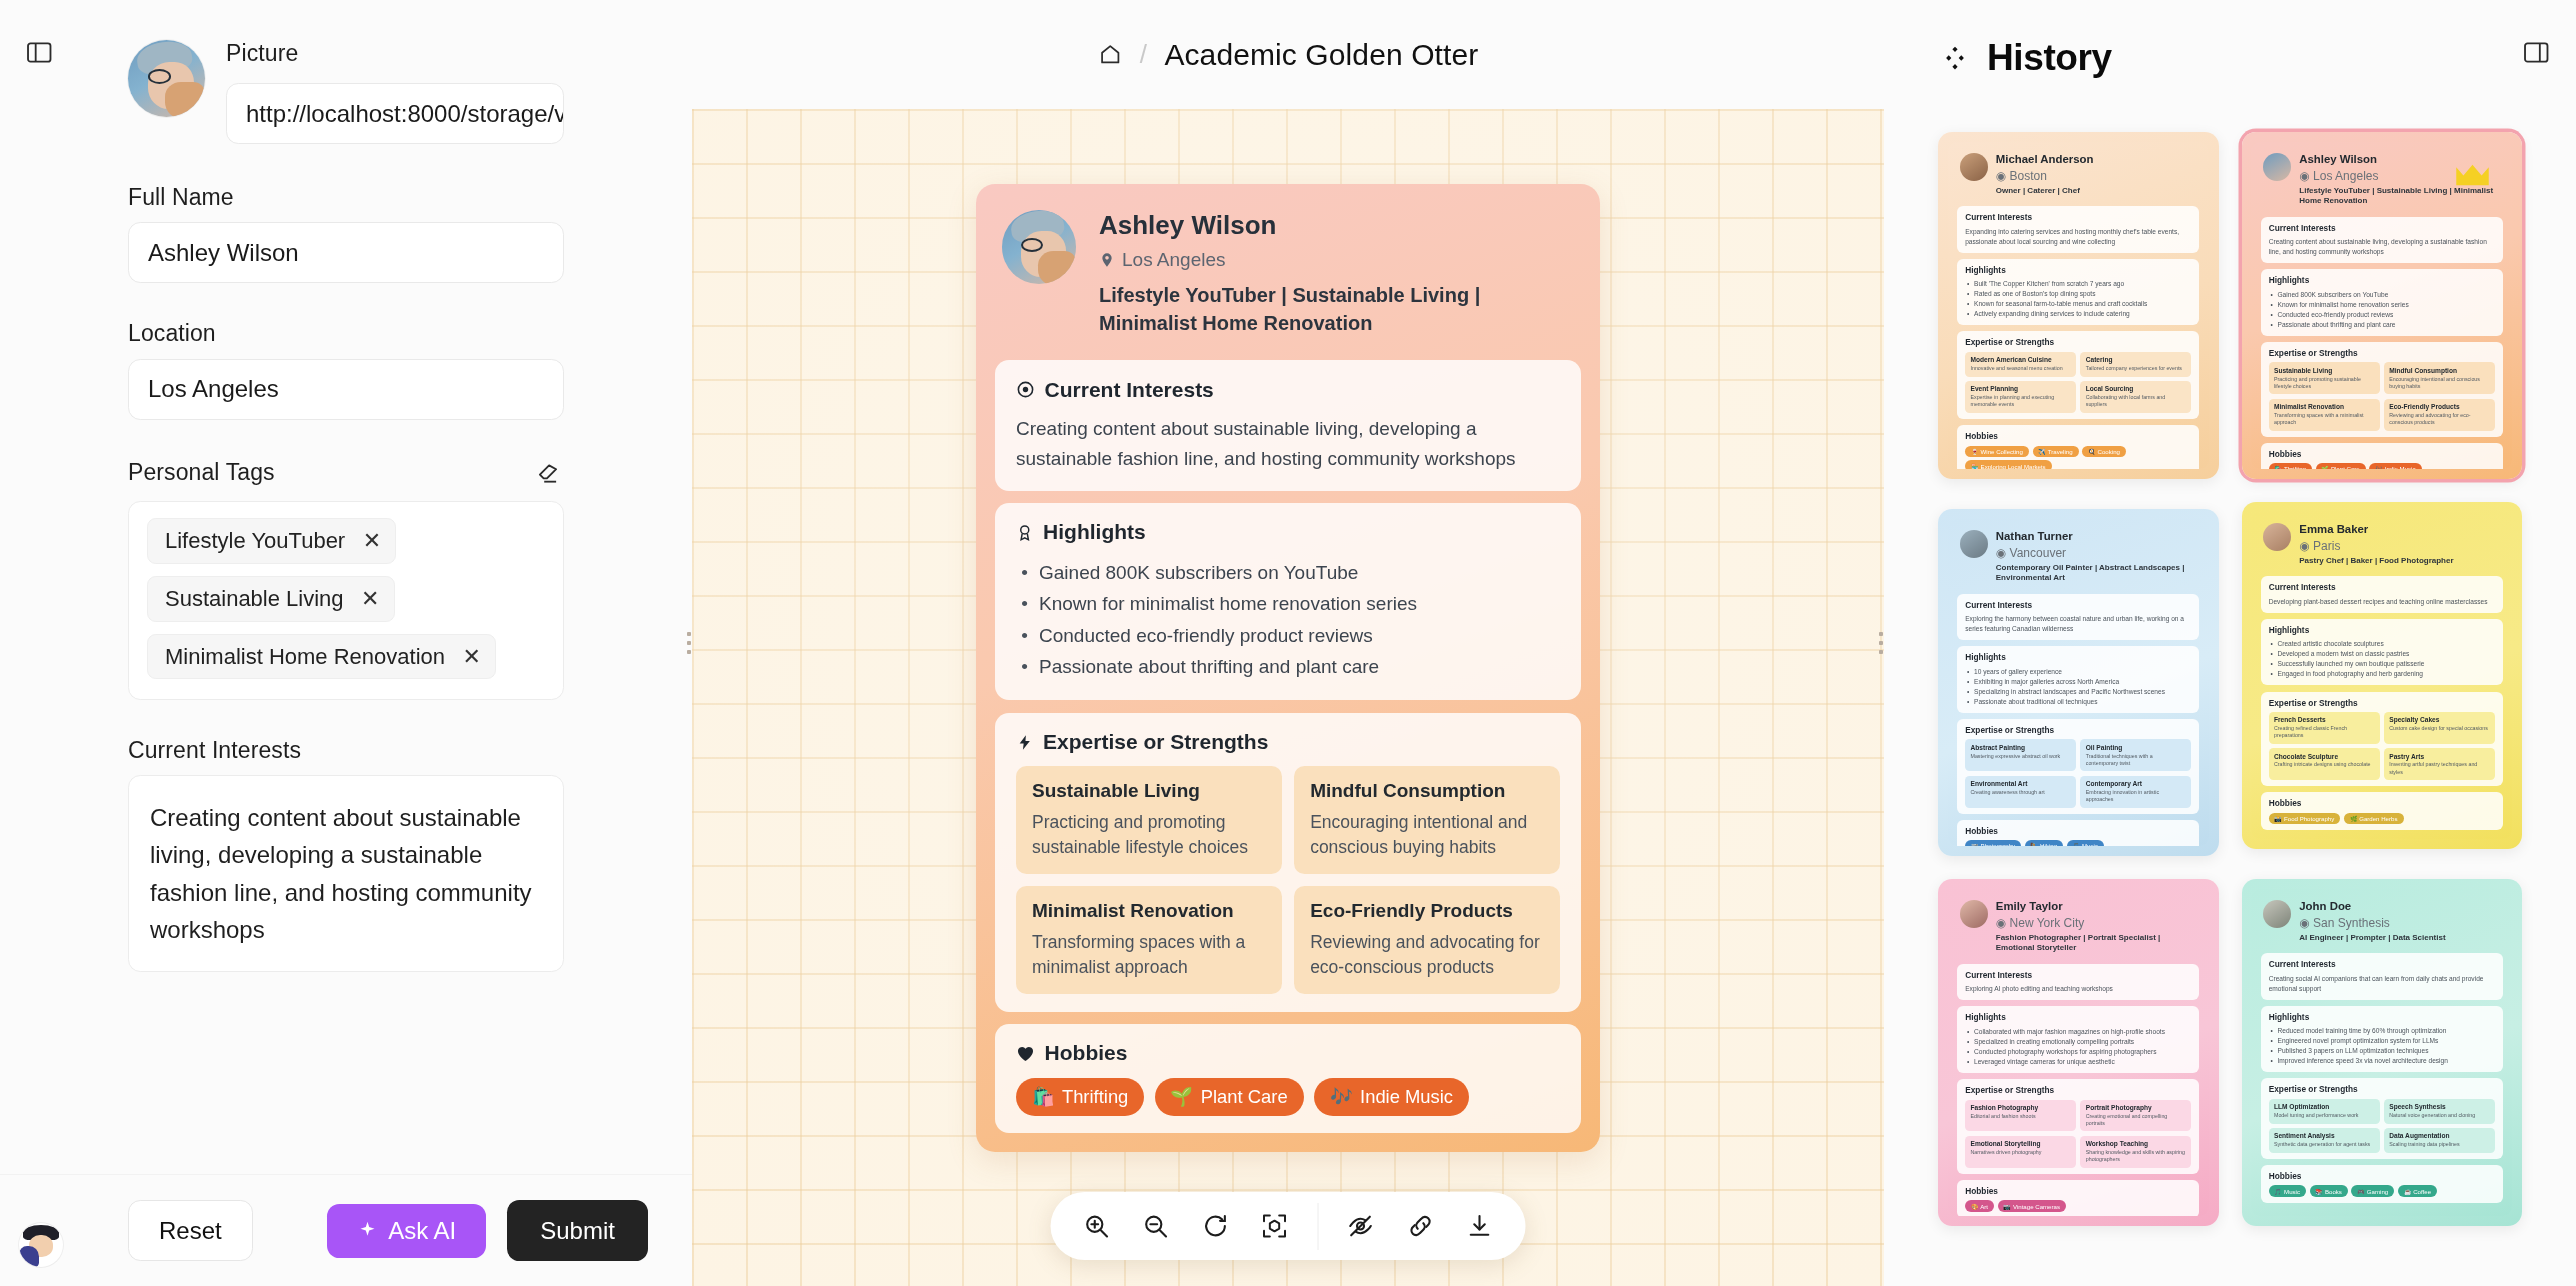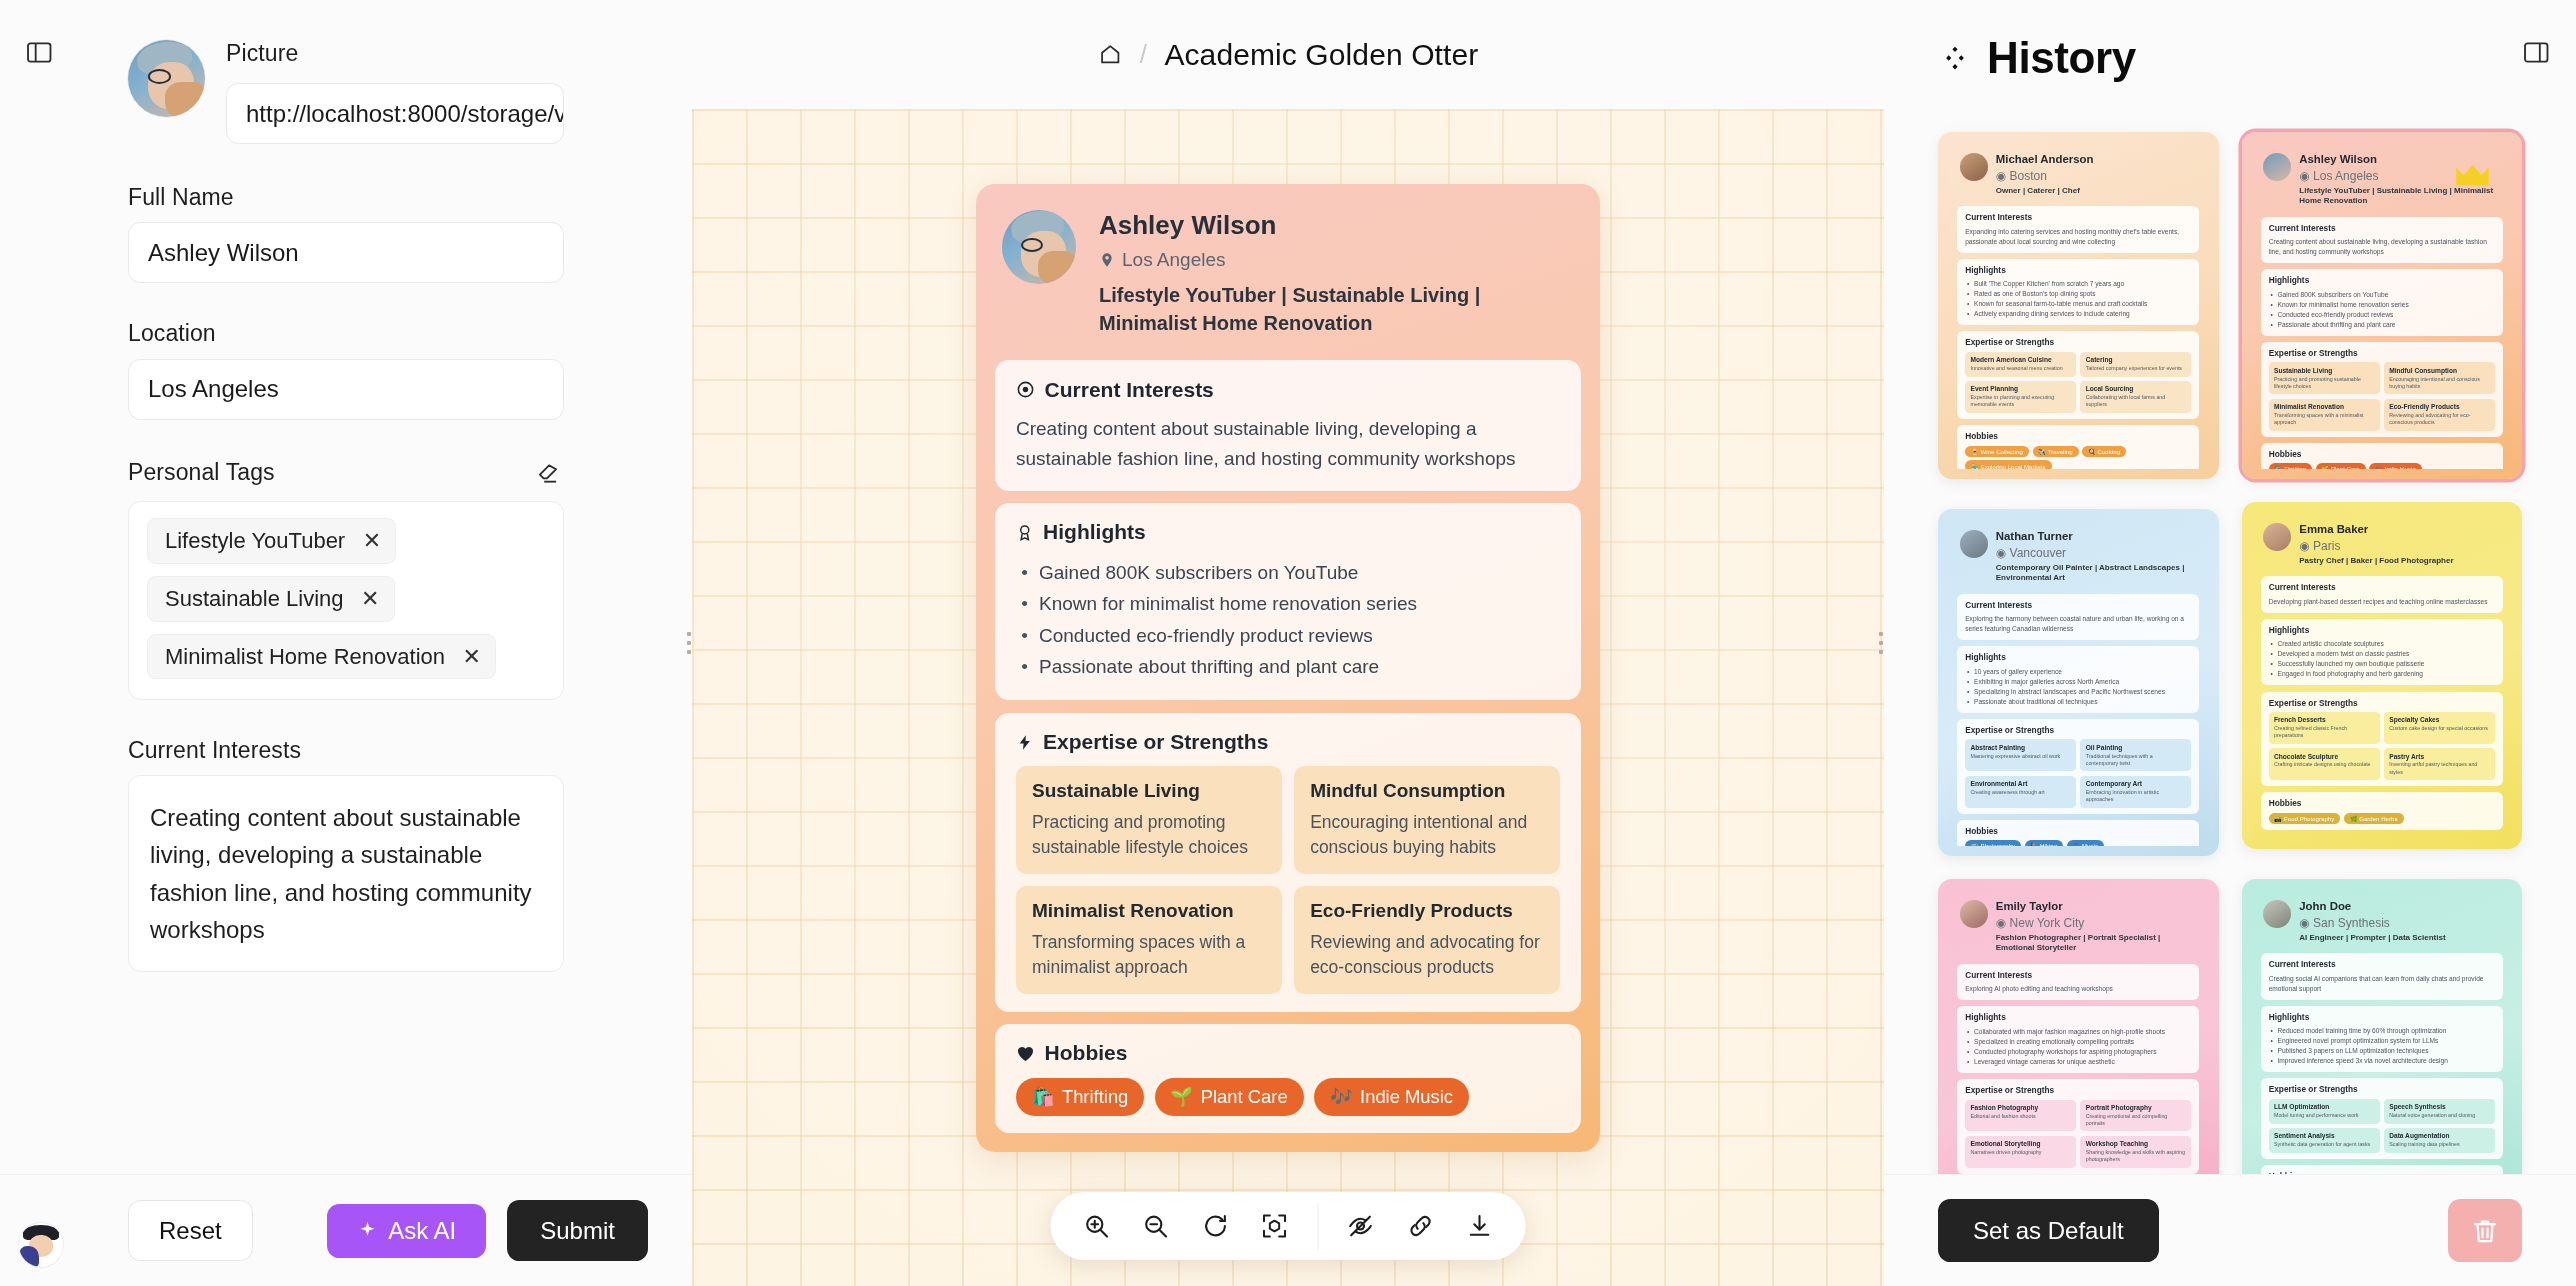--- a/index.html
+++ b/index.html
@@ -152,21 +152,21 @@
   .tb-btn { width: 54px; height: 54px; display: flex; align-items: center; justify-content: center; cursor: pointer; border-radius: 10.5px; }
   .tb-div { width: 0.9px; height: 47px; background: #ececec; margin: 0 10.5px; }
 
   
   .right-panel {
     width: 692px; height: 1286px; background: #fbfbfb; flex: none;
     display: flex; flex-direction: column; position: relative;
   }
   .right-toggle { position: absolute; right: 24.5px; top: 40px; width: 30px; height: 24.5px; cursor: pointer; z-index:5; }
   .right-head { height: 116px; flex: none; display: flex; align-items: center; gap: 19px; padding: 0 0 0 58px; }
-  .right-title { font-size: 44px; font-weight: 700; color: #0b0b0b; letter-spacing: -0.4px; }
+  .right-title { font-size: 37px; font-weight: 700; color: #0b0b0b; letter-spacing: -0.4px; }
   .hist-scroll { flex: 1; overflow: hidden; padding: 16px 54px; }
   .hist-grid { display: grid; grid-template-columns: 1fr 1fr; gap: 23px 23px; }
   .hist-card {
     border-radius: 14px; height: 347px; overflow: hidden; position: relative; cursor: pointer;
     box-shadow: 0 3.5px 14px rgba(0,0,0,.07); padding: 9.6px;
   }
   .hist-card.sel { box-shadow: 0 0 0 3.5px #f3a3ae, 0 3.5px 14px rgba(0,0,0,.07); }
   .hc-inner { border-radius: 9.6px; height: 100%; overflow: hidden; padding: 9.6px 9.6px 0 9.6px; position: relative; }
   .hc-head { display: flex; gap: 8px; align-items: flex-start; margin-bottom: 8px; padding: 1.8px 2.6px; }
   .hc-av { width: 28px; height: 28px; border-radius: 50%; flex: none; overflow: hidden; position: relative; }
@@ -833,30 +833,16 @@
                   <span class="hc-chip" style="background: rgb(52, 168, 139);">📚 Books</span>
                   <span class="hc-chip" style="background: rgb(52, 168, 139);">🎮 Gaming</span>
                   <span class="hc-chip" style="background: rgb(52, 168, 139);">☕ Coffee</span>
                 </div>
               </div>
             </div>
           </div>
         </div>
     </div>
 
-    <div class="right-footer">
-      <button class="btn-default">Set as Default</button>
-      <button class="btn-trash">
-        <span class="ic">
-          <svg width="30" height="30" viewBox="0 0 24 24" fill="none" stroke="#fff" stroke-width="1.8" stroke-linecap="round" stroke-linejoin="round">
-            <path d="M4 6.5h16"></path>
-              <path d="M9.5 6.5V4.5h5v2"></path>
-              <path d="M6 6.5 7 20h10l1-13.5"></path>
-            <line x1="10" y1="10" x2="10" y2="17"></line>
-              <line x1="14" y1="10" x2="14" y2="17"></line>
-          </svg>
-        </span>
-      </button>
-    </div>
   </div>
 
 </div>
 
 
 </body></html>

